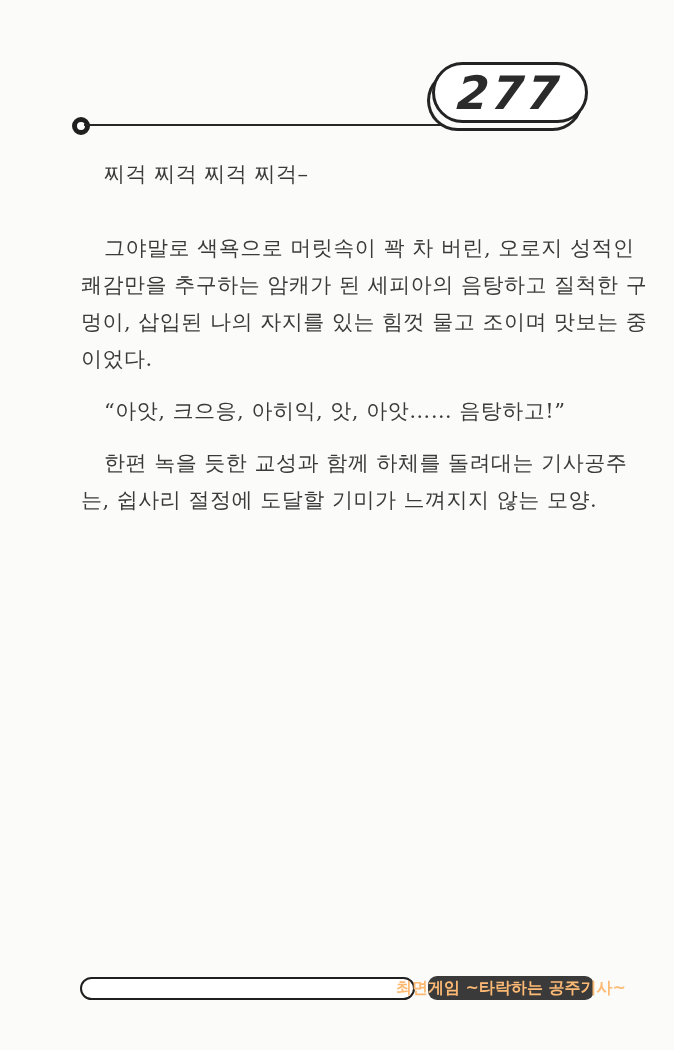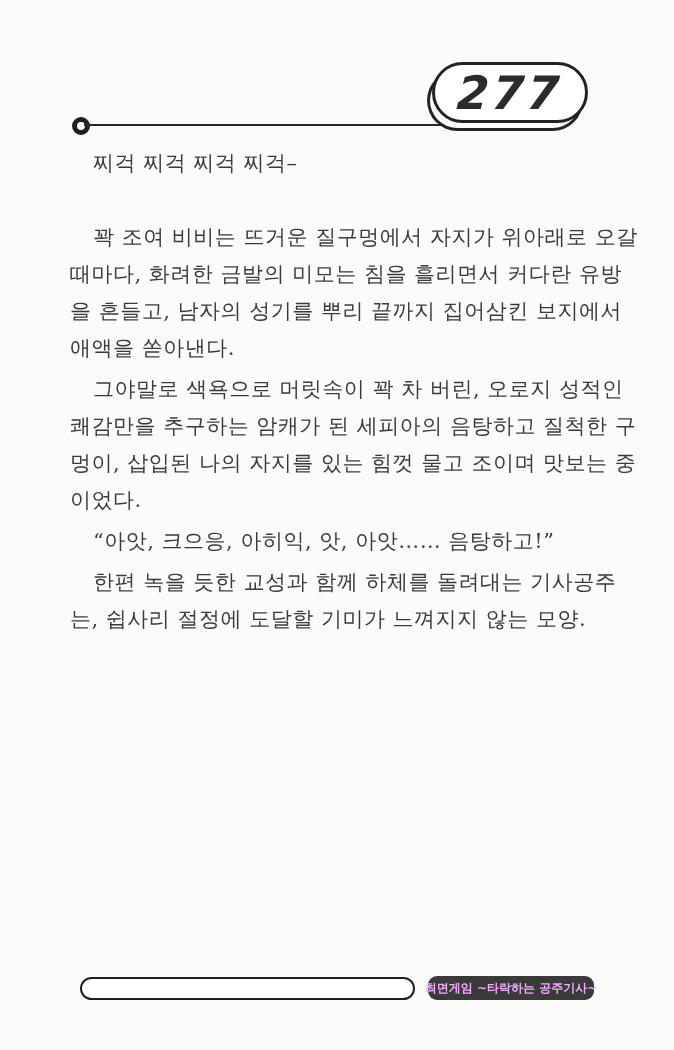--- a/index.html
+++ b/index.html
@@ -65,21 +65,21 @@
   .text-block {
     position: absolute;
     left: 66px;
     top: 141px;
     width: 552px;
     font-size: 21px;
     line-height: 37px;
     letter-spacing: 0.5px;
   }
   .text-block p.para {
-    margin: 4px;
+    margin: 15px;
     text-indent: 23px;
     white-space: pre;
   }
   .text-block p.para.gap-after {
     margin-bottom: 37px;
   }
 
   
   .footer-line-box {
     position: absolute;
@@ -97,43 +97,39 @@
     top: 976px;
     width: 166px;
     height: 24px;
     background: #3a3a3a;
     border-radius: 9px;
     display: flex;
     align-items: center;
     justify-content: center;
     font-family: "DejaVu Sans", "Liberation Sans", sans-serif;
     font-weight: 700;
-    font-size: 12px;
-    color: #f0abfc;
+    font-size: 16px;
+    color: #fdba74;
     letter-spacing: 0px;
     white-space: nowrap;
   }
 </style>
 </head>
 <body>
 
 <div class="page">
 
   <div class="header-bullet"></div>
   <div class="header-rule"></div>
   <div class="page-number-badge">
     <span class="num">277</span>
   </div>
 
   <div class="text-block">
       <p class="para gap-after">찌걱 찌걱 찌걱 찌걱–</p>
-      <p class="para">꽉 조여 비비는 뜨거운 질구멍에서 자지가 위아래로 오갈
-때마다, 화려한 금발의 미모는 침을 흘리면서 커다란 유방
-을 흔들고, 남자의 성기를 뿌리 끝까지 집어삼킨 보지에서
-애액을 쏟아낸다.</p>
       <p class="para">그야말로 색욕으로 머릿속이 꽉 차 버린, 오로지 성적인
 쾌감만을 추구하는 암캐가 된 세피아의 음탕하고 질척한 구
 멍이, 삽입된 나의 자지를 있는 힘껏 물고 조이며 맛보는 중
 이었다.</p>
       <p class="para">“아앗, 크으응, 아히익, 앗, 아앗…… 음탕하고!”</p>
       <p class="para">한편 녹을 듯한 교성과 함께 하체를 돌려대는 기사공주
 는, 쉽사리 절정에 도달할 기미가 느껴지지 않는 모양.</p>
     </div>
 
   <div class="footer-line-box"></div>

